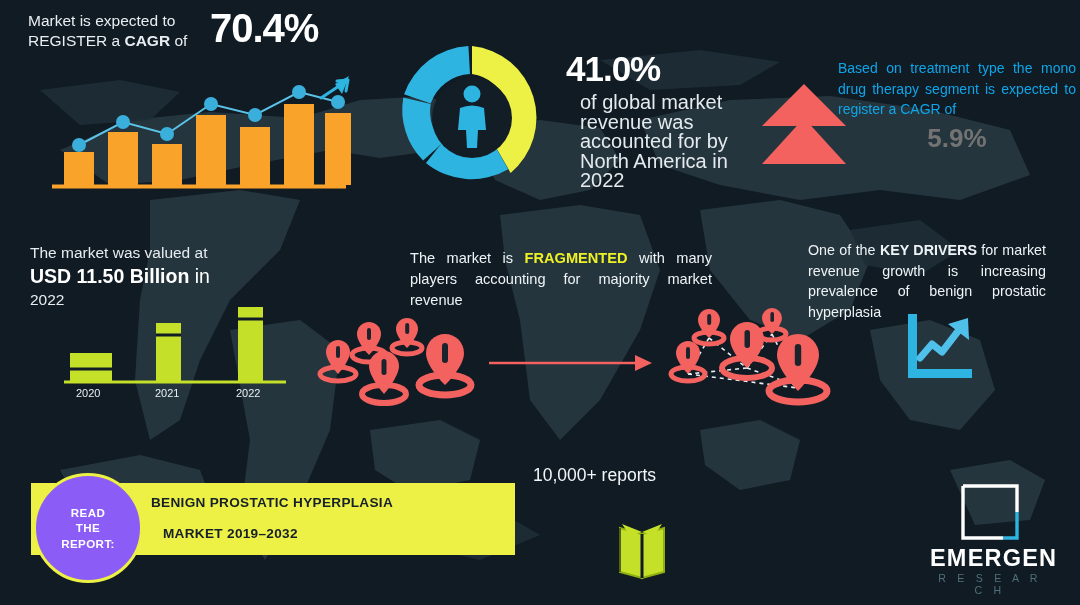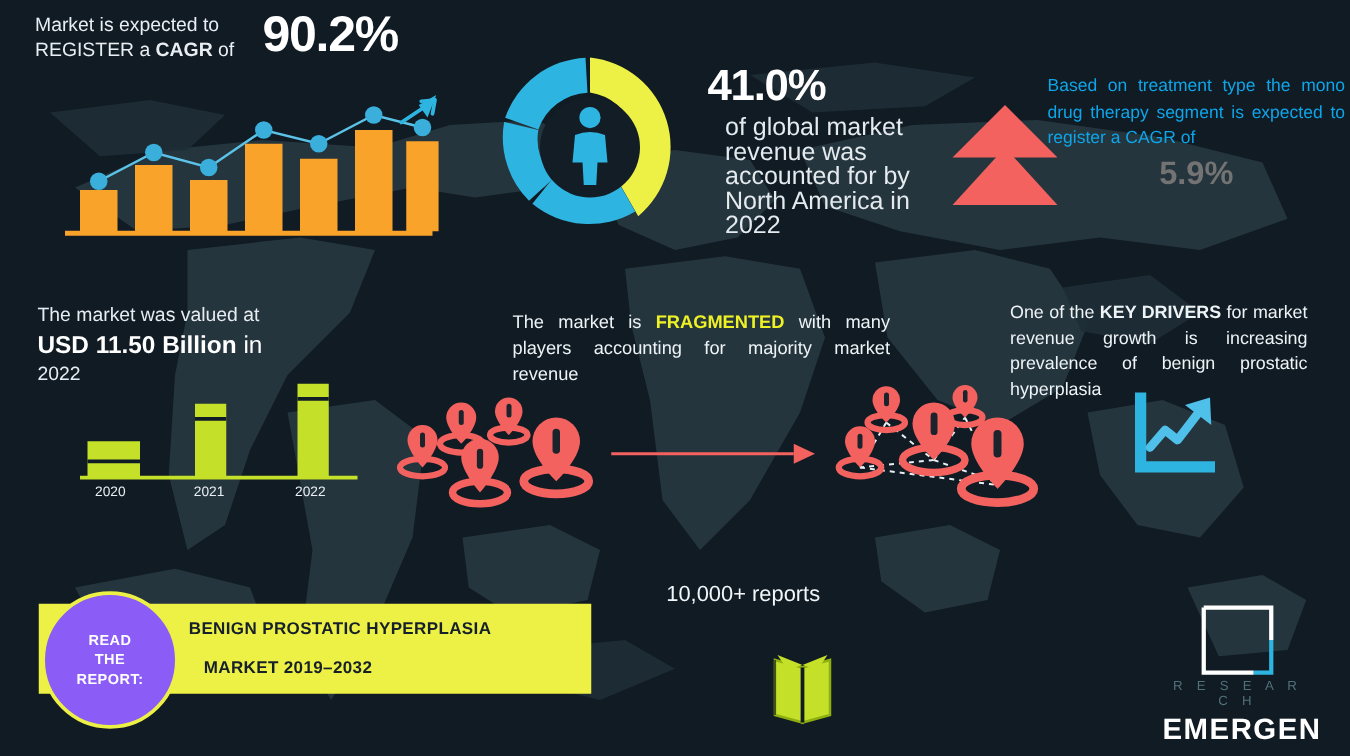--- a/index.html
+++ b/index.html
@@ -60,21 +60,21 @@
   
   #frag-block{left:410px;top:248px;width:302px;}
   #frag-text{font-size:14.6px;line-height:21px;color:#eef3f6;text-align:justify;}
 
   
   #pins-left{left:312px;top:312px;width:180px;height:100px;}
   #arrow-mid{left:487px;top:350px;width:165px;height:26px;}
   #pins-right{left:662px;top:306px;width:180px;height:110px;}
 
   
-  #banner{left:31px;top:483px;width:442px;height:72px;background:#eef145;}
+  #banner{left:31px;top:483px;width:442px;height:72px;background:#eef145;padding-left:42px;}
   #banner-l1{position:absolute;left:120px;top:12px;font-size:13.6px;font-weight:bold;color:#16202a;letter-spacing:.3px;}
   #banner-l2{position:absolute;left:120px;top:43px;font-size:13.6px;font-weight:bold;color:#16202a;letter-spacing:.3px;margin-left:12px;}
   #read-circle{
     left:33px;top:473px;width:104px;height:104px;border-radius:50%;
     background:#8b5cf6;border:3px solid #eef145;
     display:flex;align-items:center;justify-content:center;text-align:center;
     z-index:4;
   }
   #read-circle div{font-size:11.6px;font-weight:bold;color:#ffffff;line-height:15.5px;letter-spacing:.4px;}
 
@@ -115,21 +115,21 @@
       <path d="M600 60 L700 50 L780 62 L740 85 L650 90 Z"></path>
       <path d="M850 230 L920 220 L960 250 L920 275 L865 265 Z"></path>
       <path d="M420 520 L500 512 L540 535 L480 560 L430 548 Z"></path>
     </g>
   </svg>
 
   <div class="layer" id="cagr-block">
     <span id="cagr-text">
       <span>Market is expected to</span><br>
       <span>REGISTER a </span><span class="b">CAGR</span><span> of</span>
-    </span><span id="cagr-value">90.2%</span>
+    </span><span id="cagr-value">70.4%</span>
   </div>
 
   <svg class="layer" id="orange-chart" viewBox="0 0 305 118">
     <g fill="#f9a32a">
       <rect x="18" y="80" width="30" height="33"></rect>
       <rect x="62" y="60" width="30" height="53"></rect>
       <rect x="106" y="72" width="30" height="41"></rect>
       <rect x="150" y="43" width="30" height="70"></rect>
       <rect x="194" y="55" width="30" height="58"></rect>
       <rect x="238" y="32" width="30" height="81"></rect>
@@ -315,17 +315,17 @@
   </svg>
 
   <div class="layer" id="logo">
     <div id="logo-mark">
       <svg viewBox="0 0 62 60" width="62" height="60">
         <path d="M4 4 H58 V30" fill="none" stroke="#ffffff" stroke-width="3.4"></path>
         <path d="M4 4 V56 H44" fill="none" stroke="#ffffff" stroke-width="3.4"></path>
         <path d="M58 30 V56 H44" fill="none" stroke="#2eb4e0" stroke-width="3.4"></path>
       </svg>
     </div>
+    <div id="logo-name">EMERGEN</div>
     <div id="logo-sub">R E S E A R C H</div>
-    <div id="logo-name">EMERGEN</div>
   </div>
 
 </div>
 
 </body></html>

